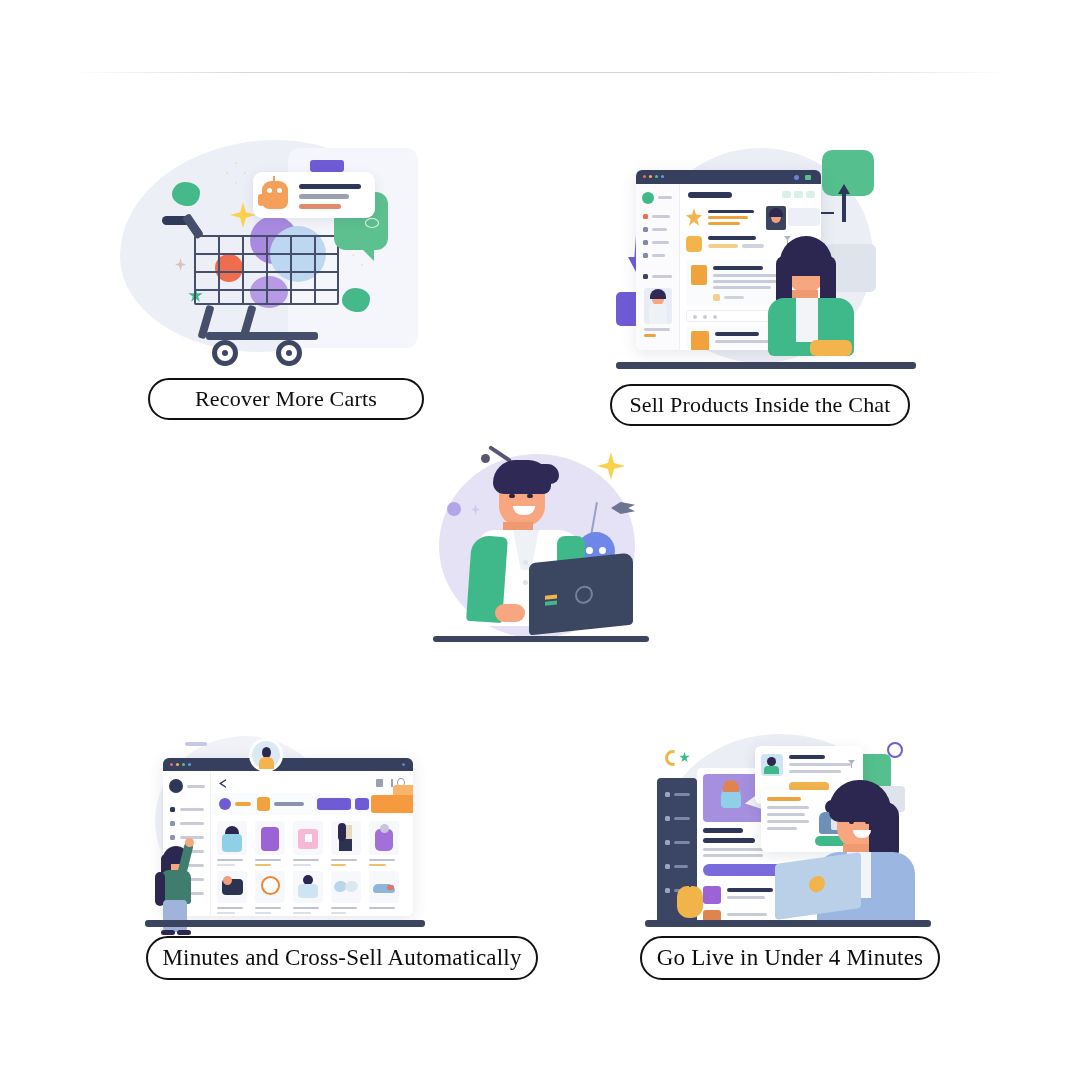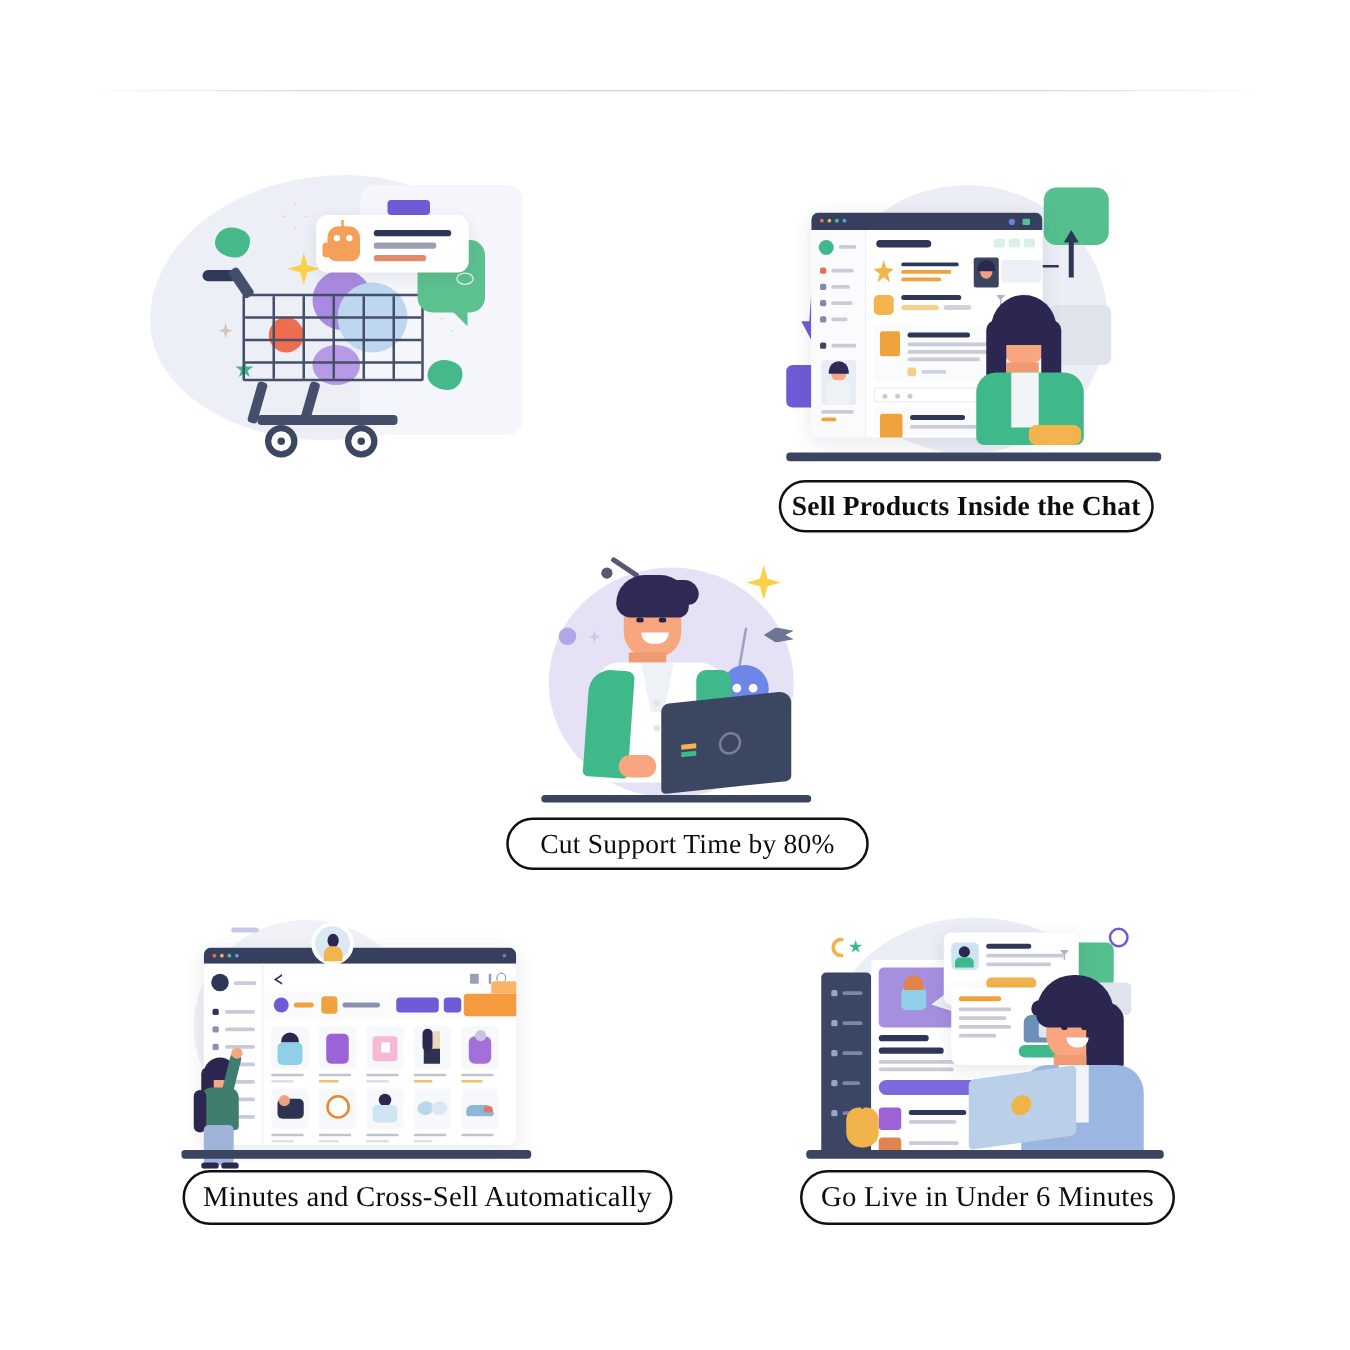--- a/index.html
+++ b/index.html
@@ -125,23 +125,24 @@
           <div style="position:absolute; left:15px; top:7px; width:5px; height:5px; border-radius:50%; background:#fff;"></div>
           <div style="position:absolute; left:-4px; top:13px; width:6px; height:12px; background:#f5a05a; border-radius:3px;"></div>
           <div style="position:absolute; left:11px; top:-5px; width:2px; height:6px; background:#f5a05a;"></div>
         </div>
         <div class="tline" style="left:46px; top:12px; width:62px; height:5px; background:#2f3758;"></div>
         <div class="tline" style="left:46px; top:22px; width:50px; height:5px; background:#9aa0b2;"></div>
         <div class="tline" style="left:46px; top:32px; width:42px; height:5px; background:#e08a6e;"></div>
       </div>
     </div>
 
+    <div class="pill" style="left:28px; top:238px; width:276px; height:42px; font-size:22px;">Recover More Carts</div>
   </div>
 
-  <div class="card" style="left:623px; top:140px; width:330px; height:285px;font-weight:bold;">
+  <div class="card" style="left:610px; top:140px; width:330px; height:285px;">
     <div class="art" style="position:absolute; left:0; top:0; width:320px; height:240px;">
       <div class="blob" style="left:38px; top:8px; width:225px; height:215px; background:#eceef6; border-radius:50%;"></div>
       <div style="position:absolute; left:212px; top:10px; width:52px; height:46px; background:#55c08d; border-radius:10px;"></div>
       <div style="position:absolute; left:216px; top:104px; width:50px; height:48px; background:#dfe4ec; border-radius:6px;"></div>
       <div style="position:absolute; left:6px; top:152px; width:36px; height:34px; background:#6f5bd6; border-radius:5px;"></div>
       <div style="position:absolute; left:18px; top:95px; width:16px; height:40px; background:#6f5bd6; clip-path:polygon(50% 0,100% 45%,60% 45%,60% 100%,0 55%,40% 55%);"></div>
       <div style="position:absolute; left:232px; top:52px; width:4px; height:30px; background:#2f3758;"></div>
       <div style="position:absolute; left:228px; top:44px; width:0; height:0; border-left:6px solid transparent; border-right:6px solid transparent; border-bottom:10px solid #2f3758;"></div>
       <div style="position:absolute; left:188px; top:72px; width:36px; height:2px; background:#2f3758;"></div>
       <div style="position:absolute; left:184px; top:68px; width:0; height:0; border-top:5px solid transparent; border-bottom:5px solid transparent; border-right:8px solid #2f3758;"></div>
@@ -275,21 +276,20 @@
       </div>
 
       <div style="position:absolute; left:104px; top:118px; width:104px; height:72px; background:#3b4660; border-radius:6px 10px 4px 4px; transform: skewY(-6deg);">
         <div style="position:absolute; left:16px; top:34px; width:12px; height:4px; background:#f3b34d;"></div>
         <div style="position:absolute; left:16px; top:40px; width:12px; height:4px; background:#3fb98a;"></div>
         <div style="position:absolute; left:46px; top:28px; width:18px; height:18px; border:2px solid #767f9b; border-radius:50%;"></div>
       </div>
       <div class="desk" style="left:8px; top:196px; width:216px; height:6px; background:#3b455f;"></div>
     </div>
 
-    <div class="pill" style="left:0px; top:214px; width:290px; height:42px; font-size:22px;">Cut Support Time by 80%</div>
   </div>
 
   <div class="card" style="left:140px; top:730px; width:410px; height:262px;">
     <div class="art" style="position:absolute; left:5px; top:0; width:290px; height:205px;">
       <div class="blob" style="left:10px; top:6px; width:180px; height:170px; background:#f0f2f8;"></div>
       <div style="position:absolute; left:40px; top:12px; width:22px; height:4px; background:#c6c9e4; border-radius:2px;"></div>
 
       <div class="win" style="left:18px; top:28px; width:250px; height:158px;">
         <div class="win-bar" style="height:13px;"></div>
         <div class="dot" style="left:7px; background:#f06a5a; top:4.5px;"></div>
@@ -508,16 +508,16 @@
       <div style="position:absolute; left:140px; top:128px; width:86px; height:56px; background:#b9d0e8; border-radius:4px; transform: skewY(-8deg);">
         <div class="round" style="position:absolute; left:34px; top:18px; width:16px; height:16px; background:#f0b44a;"></div>
       </div>
 
       <div style="position:absolute; left:42px; top:156px; width:26px; height:32px; background:#f0b44a; border-radius:10px 10px 12px 12px;">
         <div style="position:absolute; left:12px; top:-12px; width:2px; height:13px; background:#3b4564;"></div>
       </div>
       <div class="desk" style="left:10px; top:190px; width:286px; height:7px;"></div>
     </div>
 
-    <div class="pill" style="left:10px; top:206px; width:300px; height:44px; font-size:23px;">Go Live in Under 6 Minutes</div>
+    <div class="pill" style="left:10px; top:206px; width:300px; height:44px; font-size:23px;">Go Live in Under 4 Minutes</div>
   </div>
 
 </div>
 
 </body></html>

